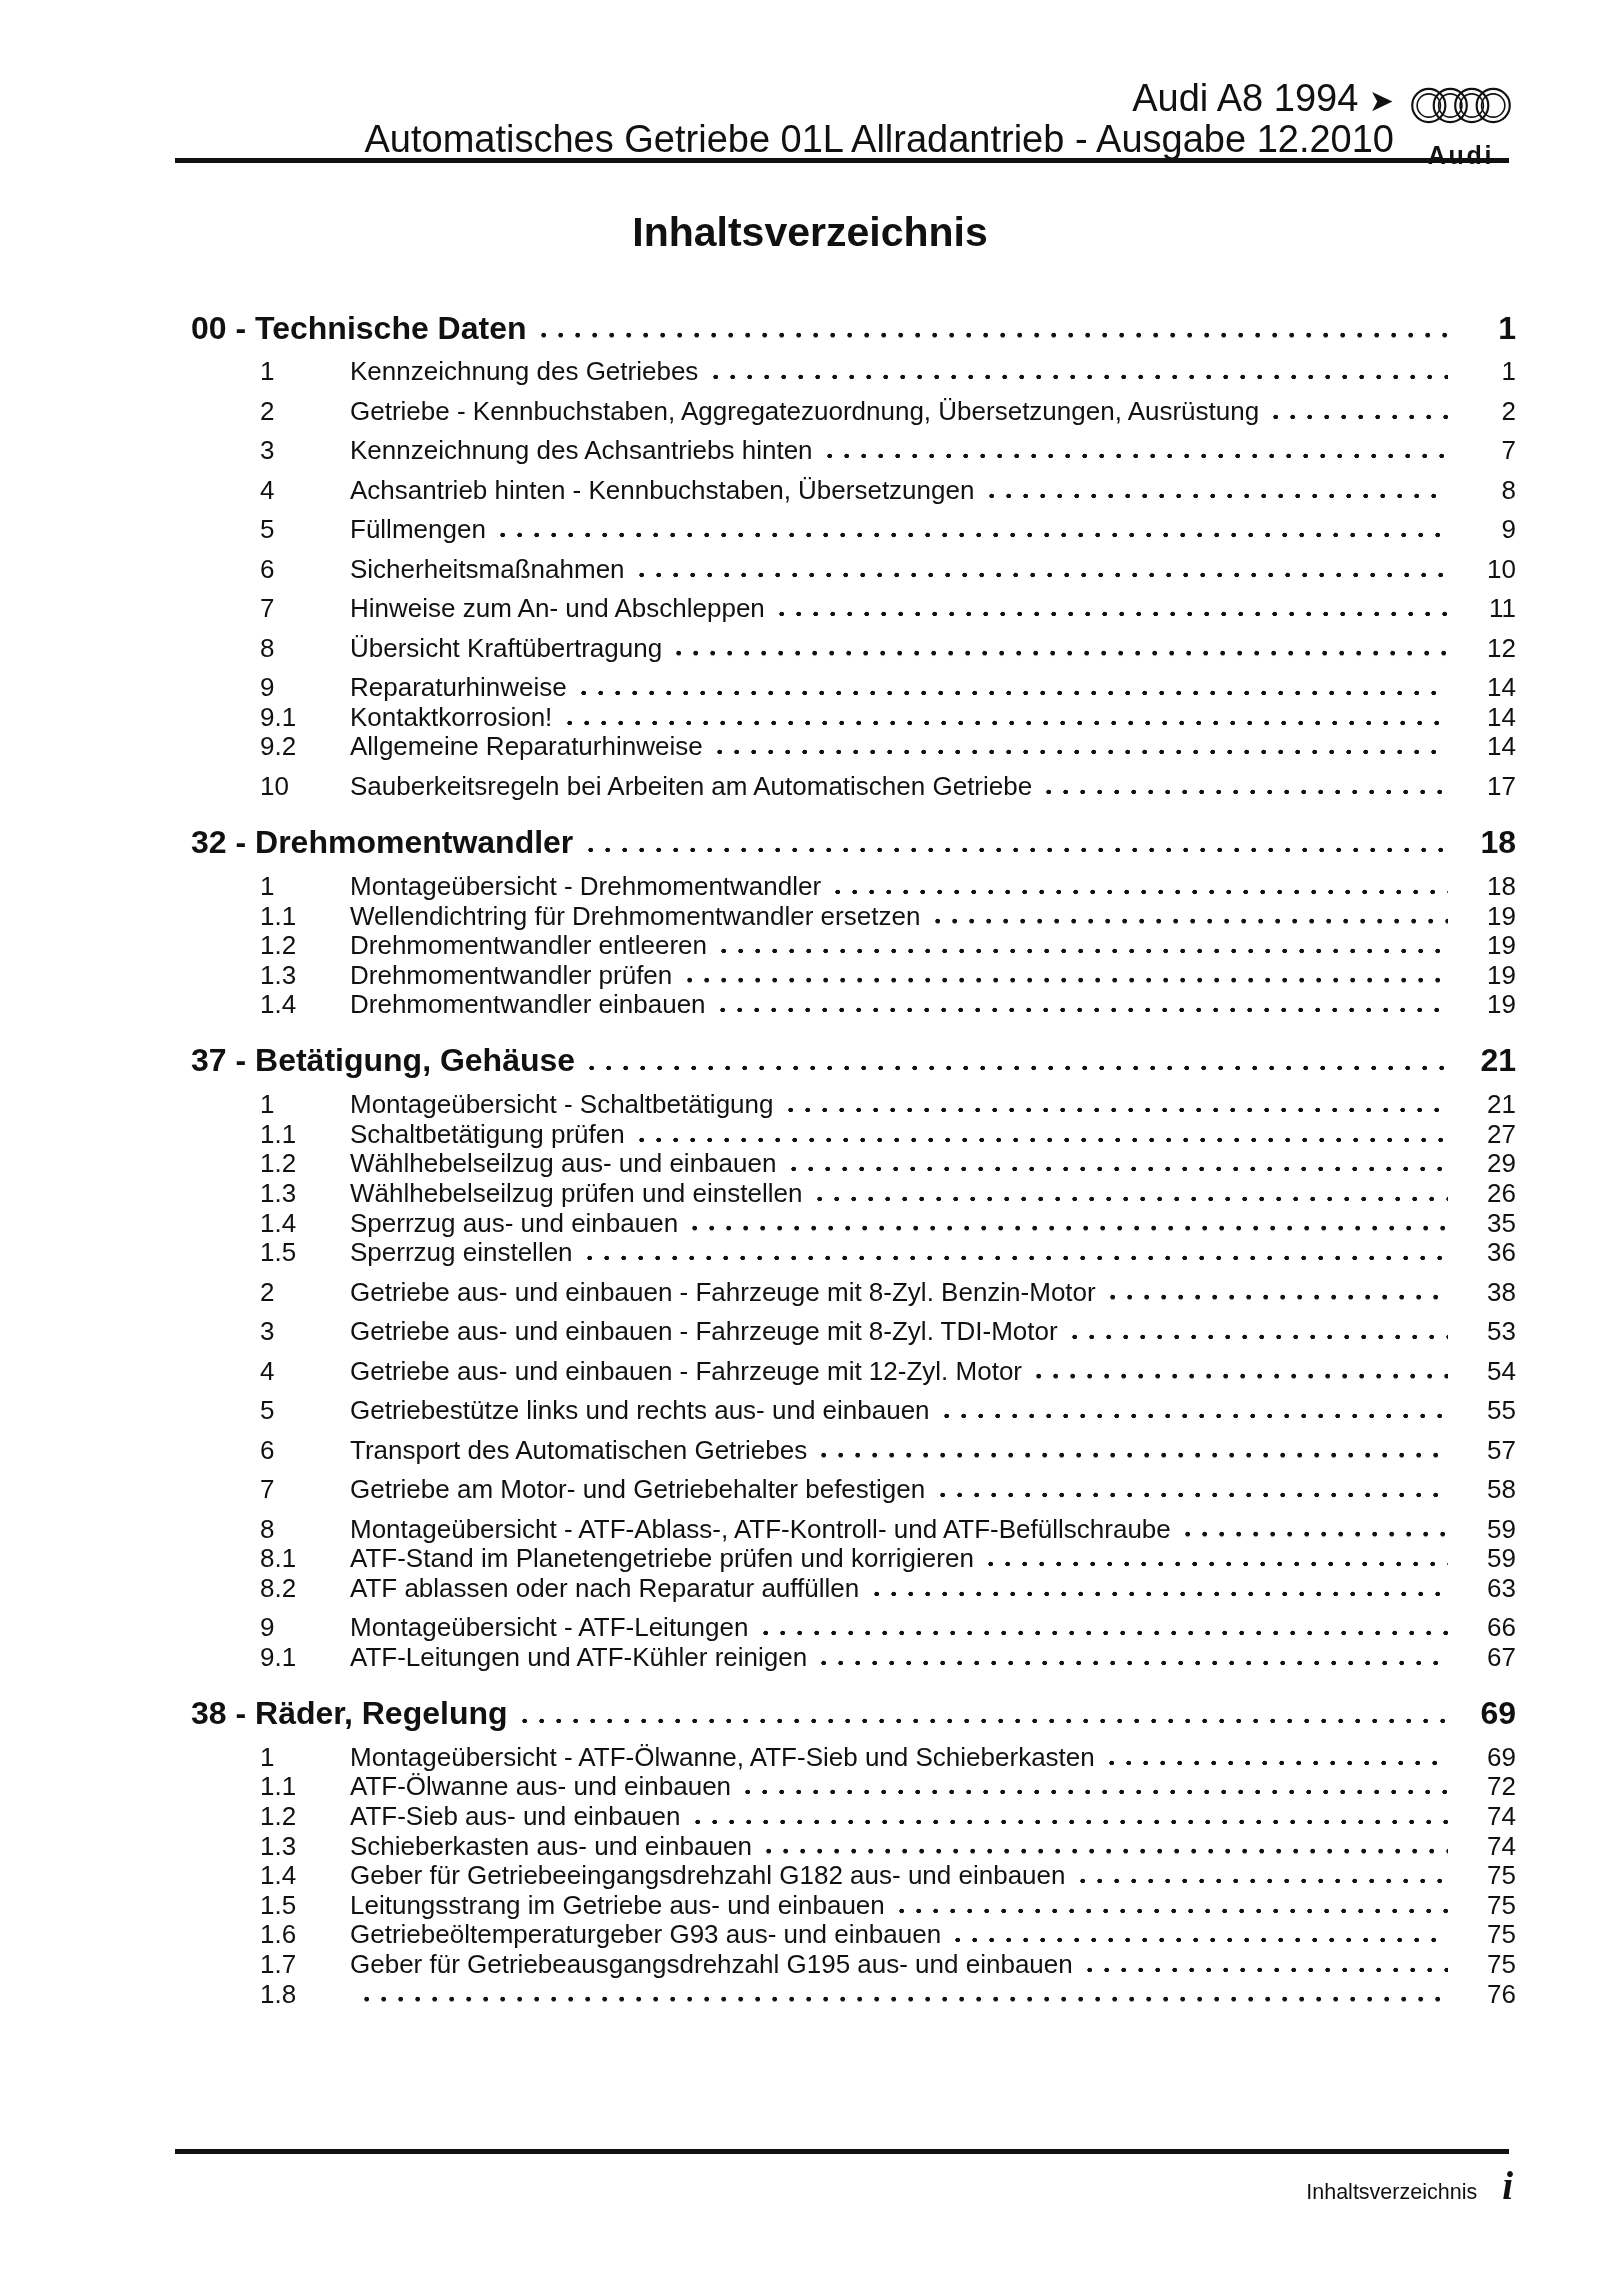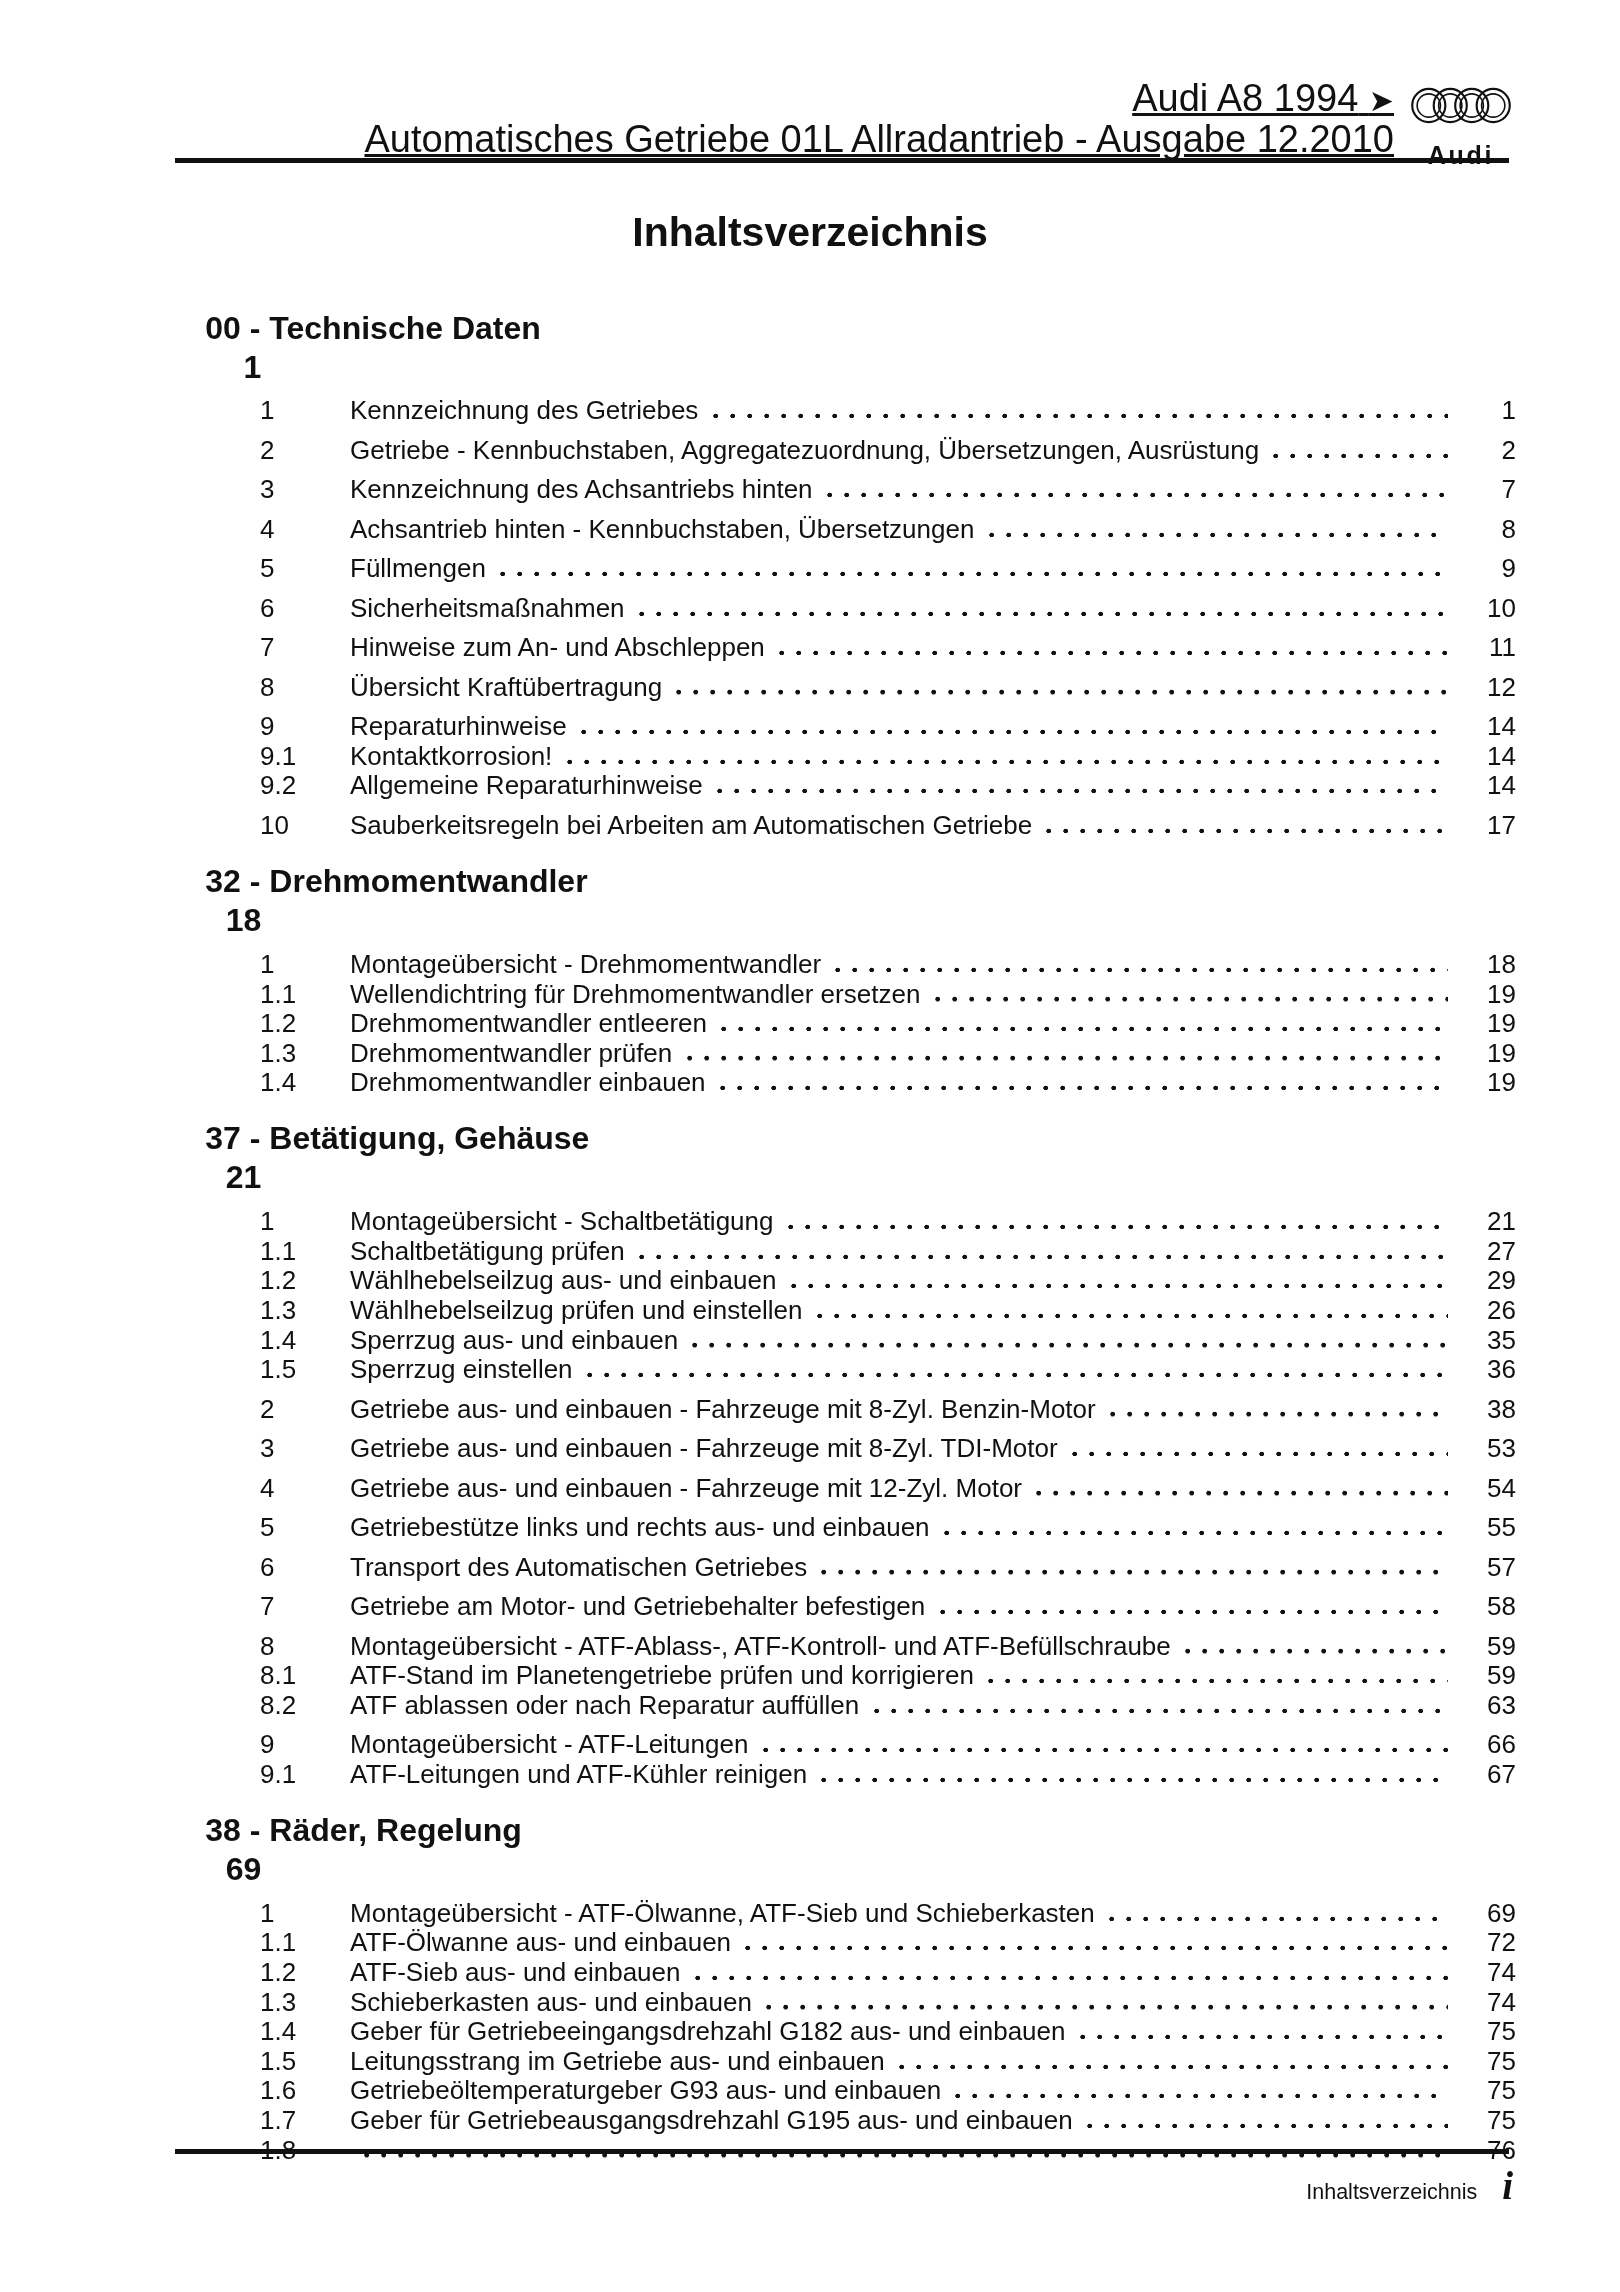--- a/index.html
+++ b/index.html
@@ -12,21 +12,20 @@
     overflow:hidden;
   }
   .page{position:absolute;inset:0;}
 
   
   .header-text{
     position:absolute;top:79px;right:226px;
     text-align:right;
     font-size:38px;line-height:38px;
     white-space:nowrap;
-    text-decoration:underline;
   }
   .header-text .arrow{font-size:30px;}
   .header-rule{
     position:absolute;top:158px;left:175px;width:1334px;height:4.5px;
     background:#111;
   }
   .logo{
     position:absolute;top:84px;right:107px;width:104px;
     text-align:center;
   }
@@ -53,21 +52,21 @@
     margin:0 12.5px 0 14.3px;
     background-image:radial-gradient(circle at 2.7px 3.1px,#111 2.1px,transparent 2.7px);
     background-size:17px 6.3px;
     background-repeat:repeat-x;
     background-position:left bottom;
   }
   .page-num{min-width:56px;text-align:right;}
 
   .section-row{
     font-size:32px;font-weight:700;line-height:39px;
-    margin-top:21.5px;margin-bottom:7.2px;flex-direction:column;
+    margin-top:21.5px;margin-bottom:7.2px;
   }
   .item-row{font-size:26px;line-height:29.6px;}
   .item-row.major{margin-top:9.9px;}
   .item-row.minor{margin-top:0;}
   .item-row .item-num{width:90px;flex:none;padding-left:69px;}
   .item-row .item-label{flex:none;}
   .section-row .sec-title{flex:none;}
 
   
   .footer-rule{

